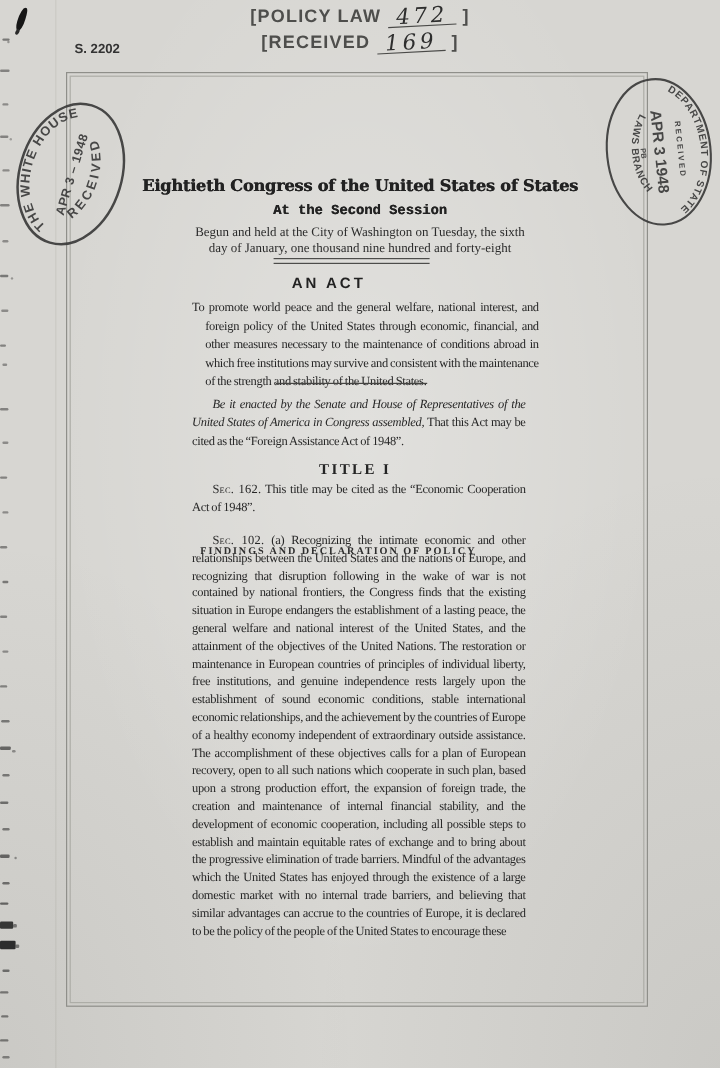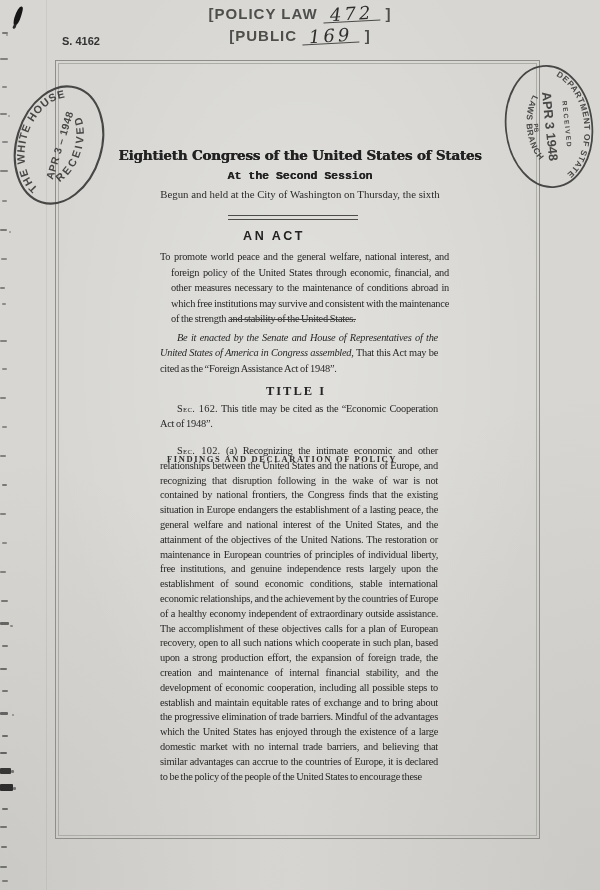--- a/index.html
+++ b/index.html
@@ -109,25 +109,25 @@
     <div class="bmark" style="left: 11px; top: 770px; width: 3px; height: 3px; opacity: 0.5;"></div>
     <div class="bmark" style="left: 13px; top: 787px; width: 3px; height: 3px; opacity: 0.5;"></div>
   </div>
 
 <div class="abs pl-line">
   <span>[POLICY LAW</span>
   <span class="hand">472</span>
   <span>]</span>
 </div>
 <div class="abs pl-line ch-line">
-  <span>[PUBLIC</span>
+  <span>[RECEIVED</span>
   <span class="hand">169</span>
   <span>]</span>
 </div>
-<div class="abs bill-no">S. 4162</div>
+<div class="abs bill-no">S. 2202</div>
 
 <div class="abs frame">
   <div class="frame-inner"></div>
 </div>
 
 <svg class="stamp wh-stamp" width="130" height="96" viewBox="0 0 150 110">
   <defs>
     <path id="whTop" d="M 18 58 A 57 41 0 0 1 132 58" fill="none"></path>
     <path id="whBot" d="M 22 50 A 54 39 0 0 0 128 50" fill="none"></path>
   </defs>
@@ -154,21 +154,22 @@
   <text x="75" y="59" text-anchor="middle" font-size="14.5" font-weight="600">APR 3  1948</text>
   <text x="75" y="72" text-anchor="middle" font-size="7" font-weight="600">PB</text>
   <text font-size="9.5" font-weight="700" letter-spacing="0.8">
     <textPath href="#dsBot" startOffset="50%" text-anchor="middle">LAWS BRANCH</textPath>
   </text>
 </svg>
 
 <div class="abs congress">Eightieth Congress of the United States of States</div>
 <div class="abs session">At the Second Session</div>
 <div class="abs begun">
-  <div>Begun and held at the City of Washington on Thursday, the sixth</div>
+  <div>Begun and held at the City of Washington on Tuesday, the sixth</div>
+  <div>day of January, one thousand nine hundred and forty-eight</div>
 </div>
 <div class="abs rule1"></div>
 
 <div class="abs an-act">AN ACT</div>
 <div class="abs col preamble">To promote world peace and the general welfare, national interest, and foreign policy of the United States through economic, financial, and other measures necessary to the maintenance of conditions abroad in which free institutions may survive and consistent with the maintenance of the strength and stability of the United States.</div>
 <div class="abs rule2"></div>
 <div class="abs col enacting">
   <span class="ital">Be it enacted by the Senate and House of Representatives of the United States of America in Congress assembled,</span><span> That this Act may be cited as the “Foreign Assistance Act of 1948”.</span>
 </div>
 <div class="abs title1">TITLE I</div>

